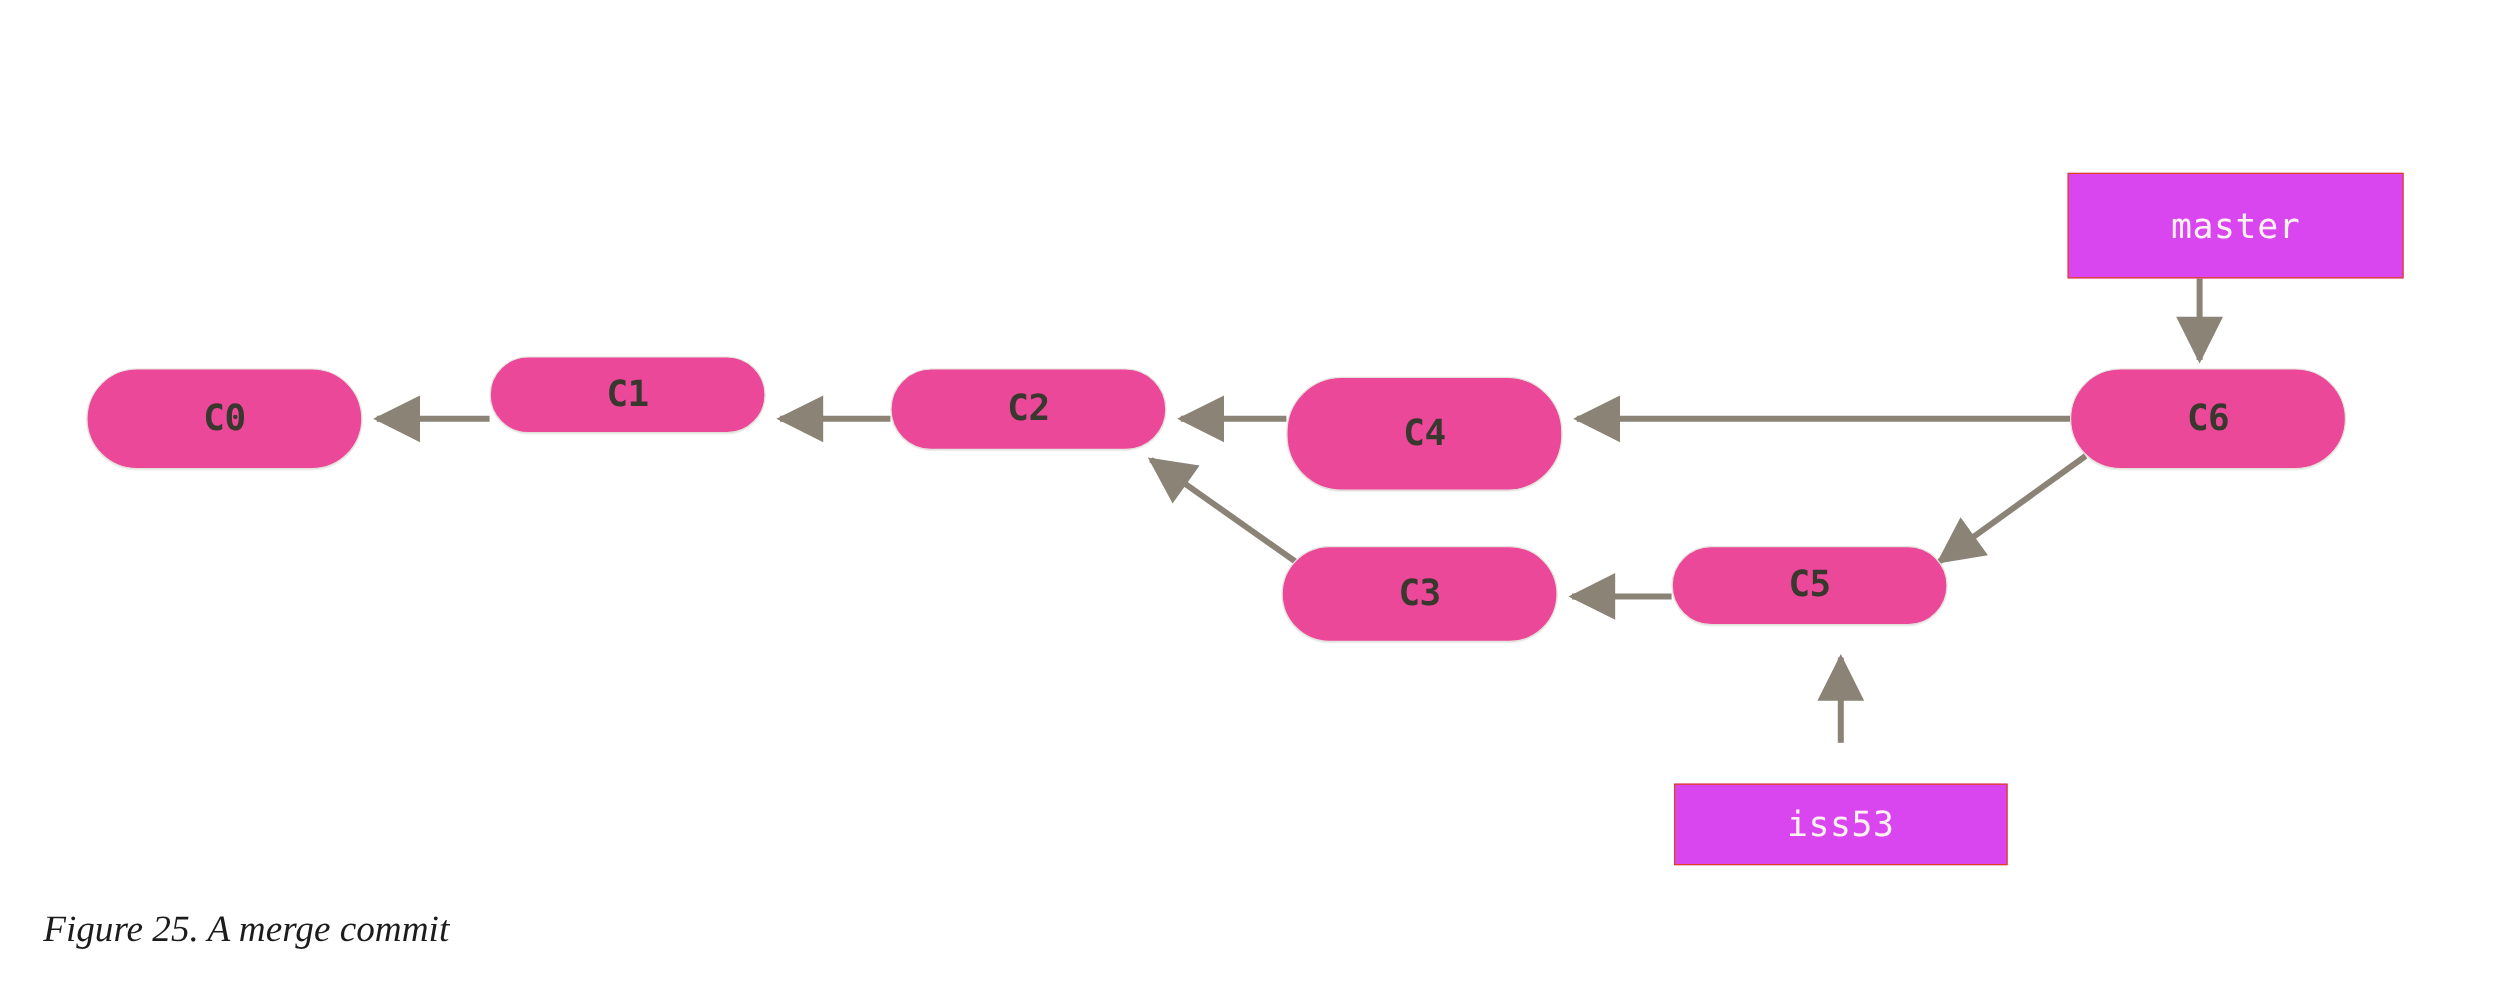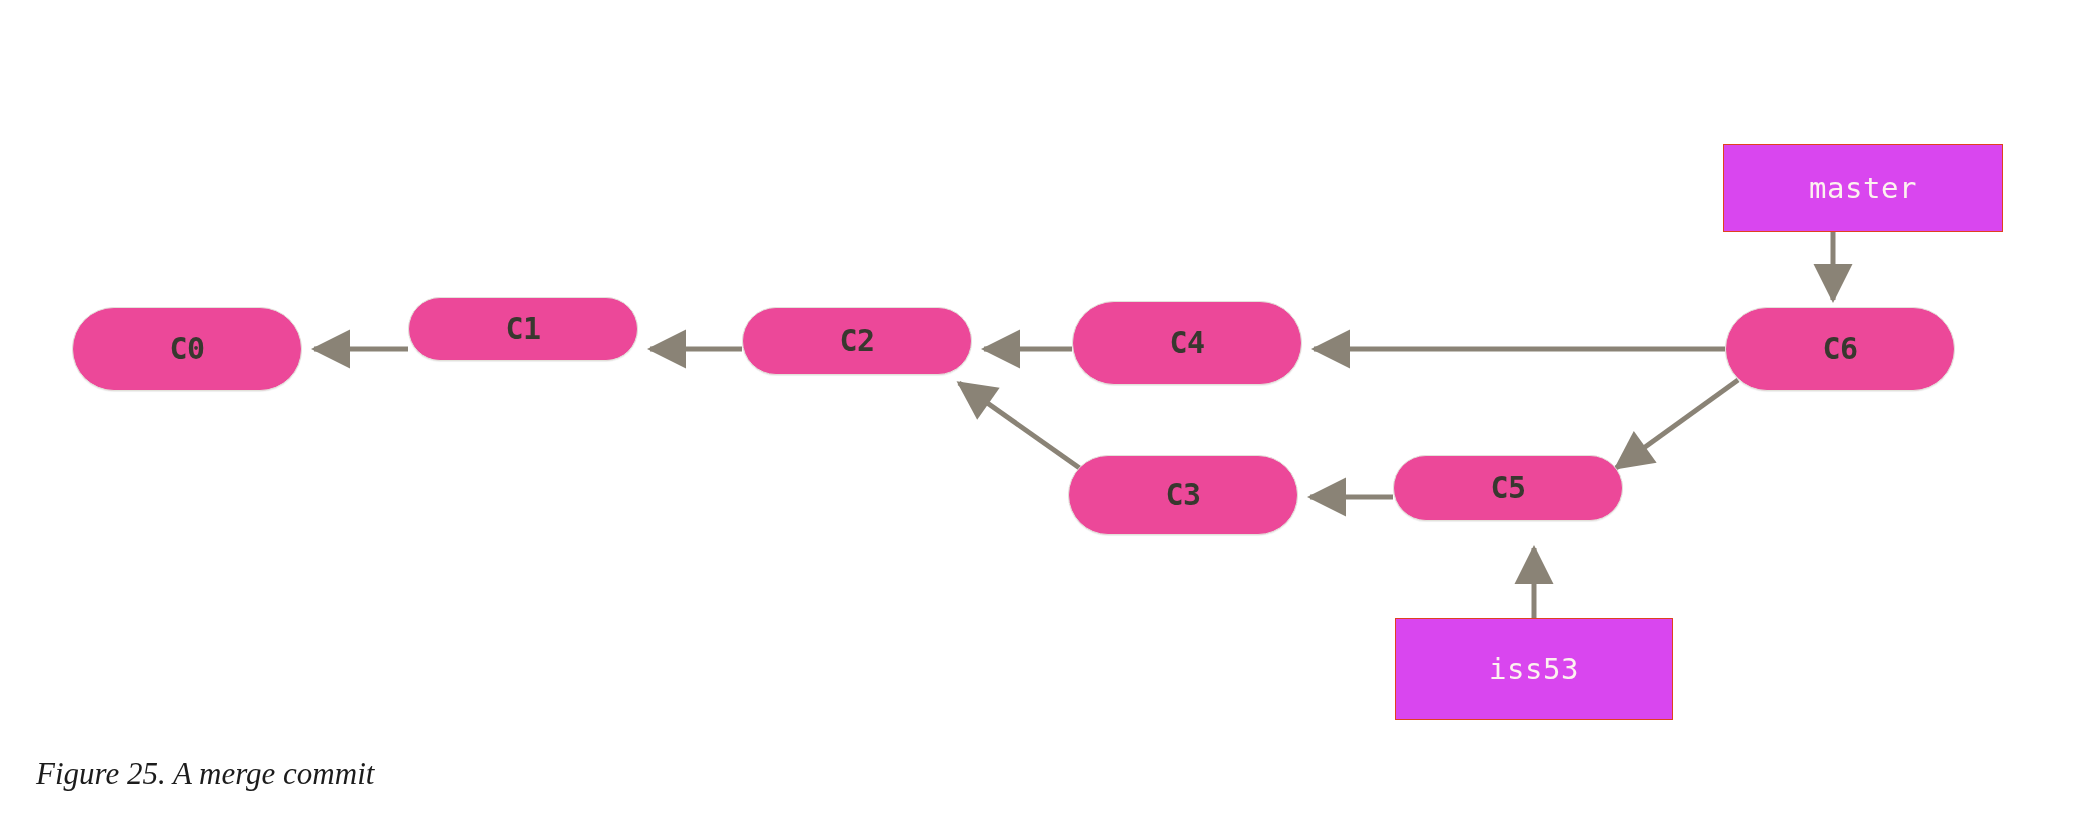--- a/index.html
+++ b/index.html
@@ -126,41 +126,41 @@
     </div>
 
     <div class="commit-node" style="left:408px; top:297px; width:230px; height:64px;">
       <span class="commit-label">C1</span>
     </div>
 
     <div class="commit-node" style="left:742px; top:307px; width:230px; height:68px;">
       <span class="commit-label">C2</span>
     </div>
 
-    <div class="commit-node" style="left:1072px; top:301px; width:230px; height:84px;text-align:center;">
+    <div class="commit-node" style="left:1072px; top:314px; width:230px; height:95px;text-align:center;">
       <span class="commit-label">C4</span>
     </div>
 
     <div class="commit-node" style="left:1725px; top:307px; width:230px; height:84px;">
       <span class="commit-label">C6</span>
     </div>
 
     <div class="commit-node" style="left:1068px; top:455px; width:230px; height:80px;">
       <span class="commit-label">C3</span>
     </div>
 
     <div class="commit-node" style="left:1393px; top:455px; width:230px; height:66px;">
       <span class="commit-label">C5</span>
     </div>
 
     <div class="branch-ref" style="left:1723px; top:144px; width:280px; height:88px;">
       <span class="branch-label">master</span>
     </div>
 
-    <div class="branch-ref" style="left:1395px; top:618px; width:278px; height:102px;">
+    <div class="branch-ref" style="left:1395px; top:653px; width:278px; height:68px;">
       <span class="branch-label">iss53</span>
     </div>
 
   </div>
 
   <div id="figure-caption">Figure 25. A merge commit</div>
 
 </div>
 
 </body></html>

